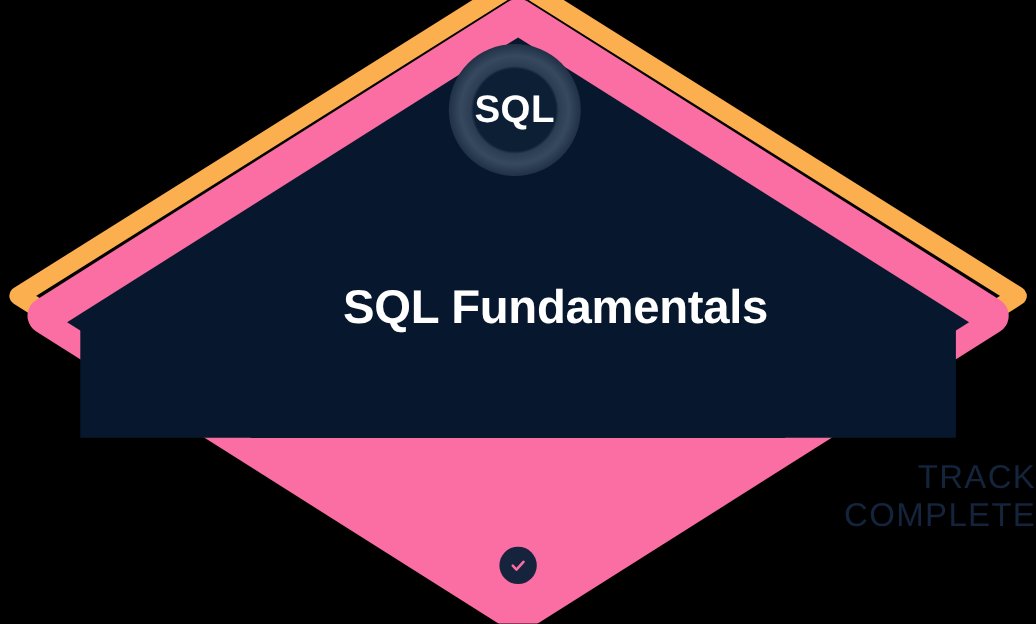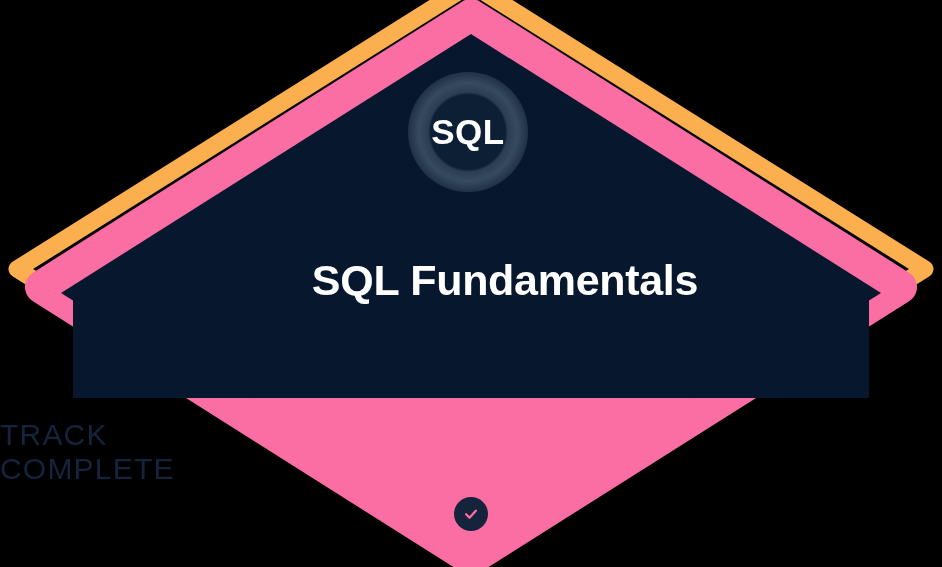--- a/index.html
+++ b/index.html
@@ -37,21 +37,21 @@
     left: 0;
     width: 942px;
     height: 567px;
     pointer-events: none;
   }
 
   
   #sql-badge {
     position: absolute;
     left: 408px;
-    top: 72px;
+    top: 40px;
     width: 120px;
     height: 120px;
     border-radius: 50%;
     background: radial-gradient(circle at 50% 50%,
                   #0d1f35 0%, #0d1f35 44%,
                   #2c3d52 47%, #36495f 58%,
                   #1b2b40 74%, #0a1a2d 88%, #09192c 100%);
     display: flex;
     align-items: center;
     justify-content: center;
@@ -82,21 +82,21 @@
     line-height: 1.15;
     padding-left: 34px;
   }
 
   
   #completion-block {
     position: absolute;
     left: 0;
     top: 418px;
     width: 942px;
-    text-align: left;
+    text-align: right;
   }
   #completion-text {
     color: #14243c;
     font-size: 30px;
     font-weight: normal;
     letter-spacing: 1.2px;
     line-height: 1.14;
     font-family: "Liberation Sans", sans-serif;
     white-space: pre-line;
   }

